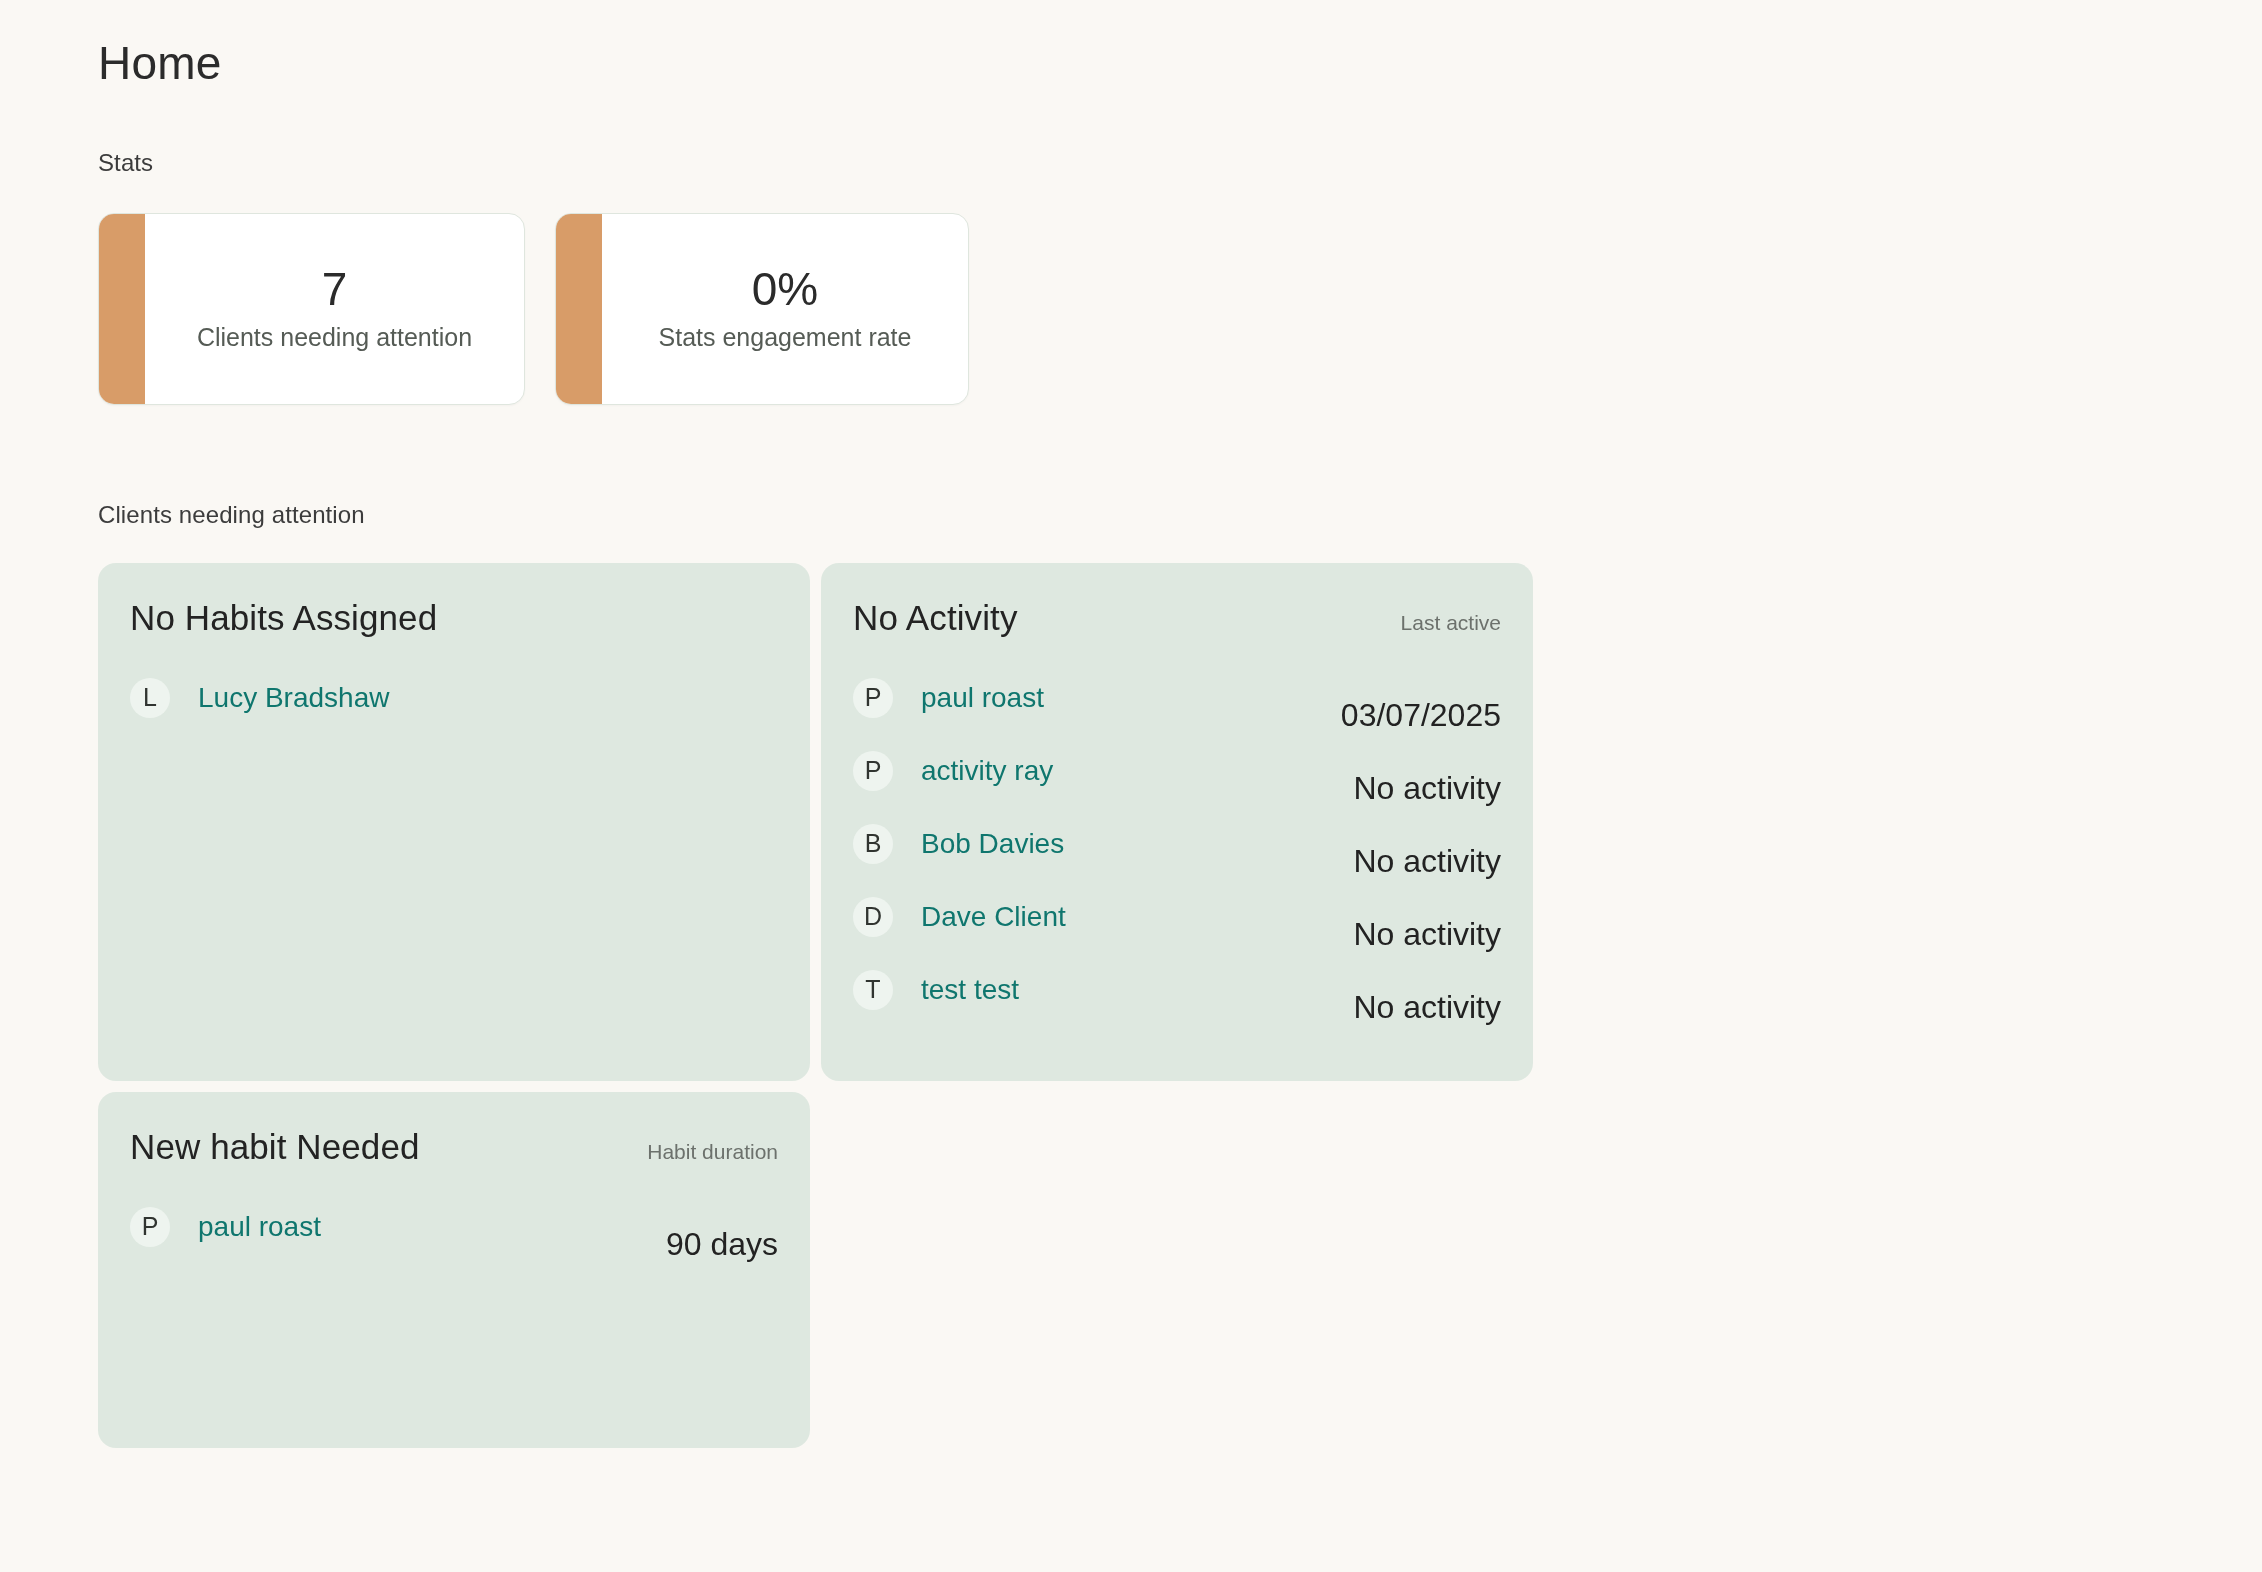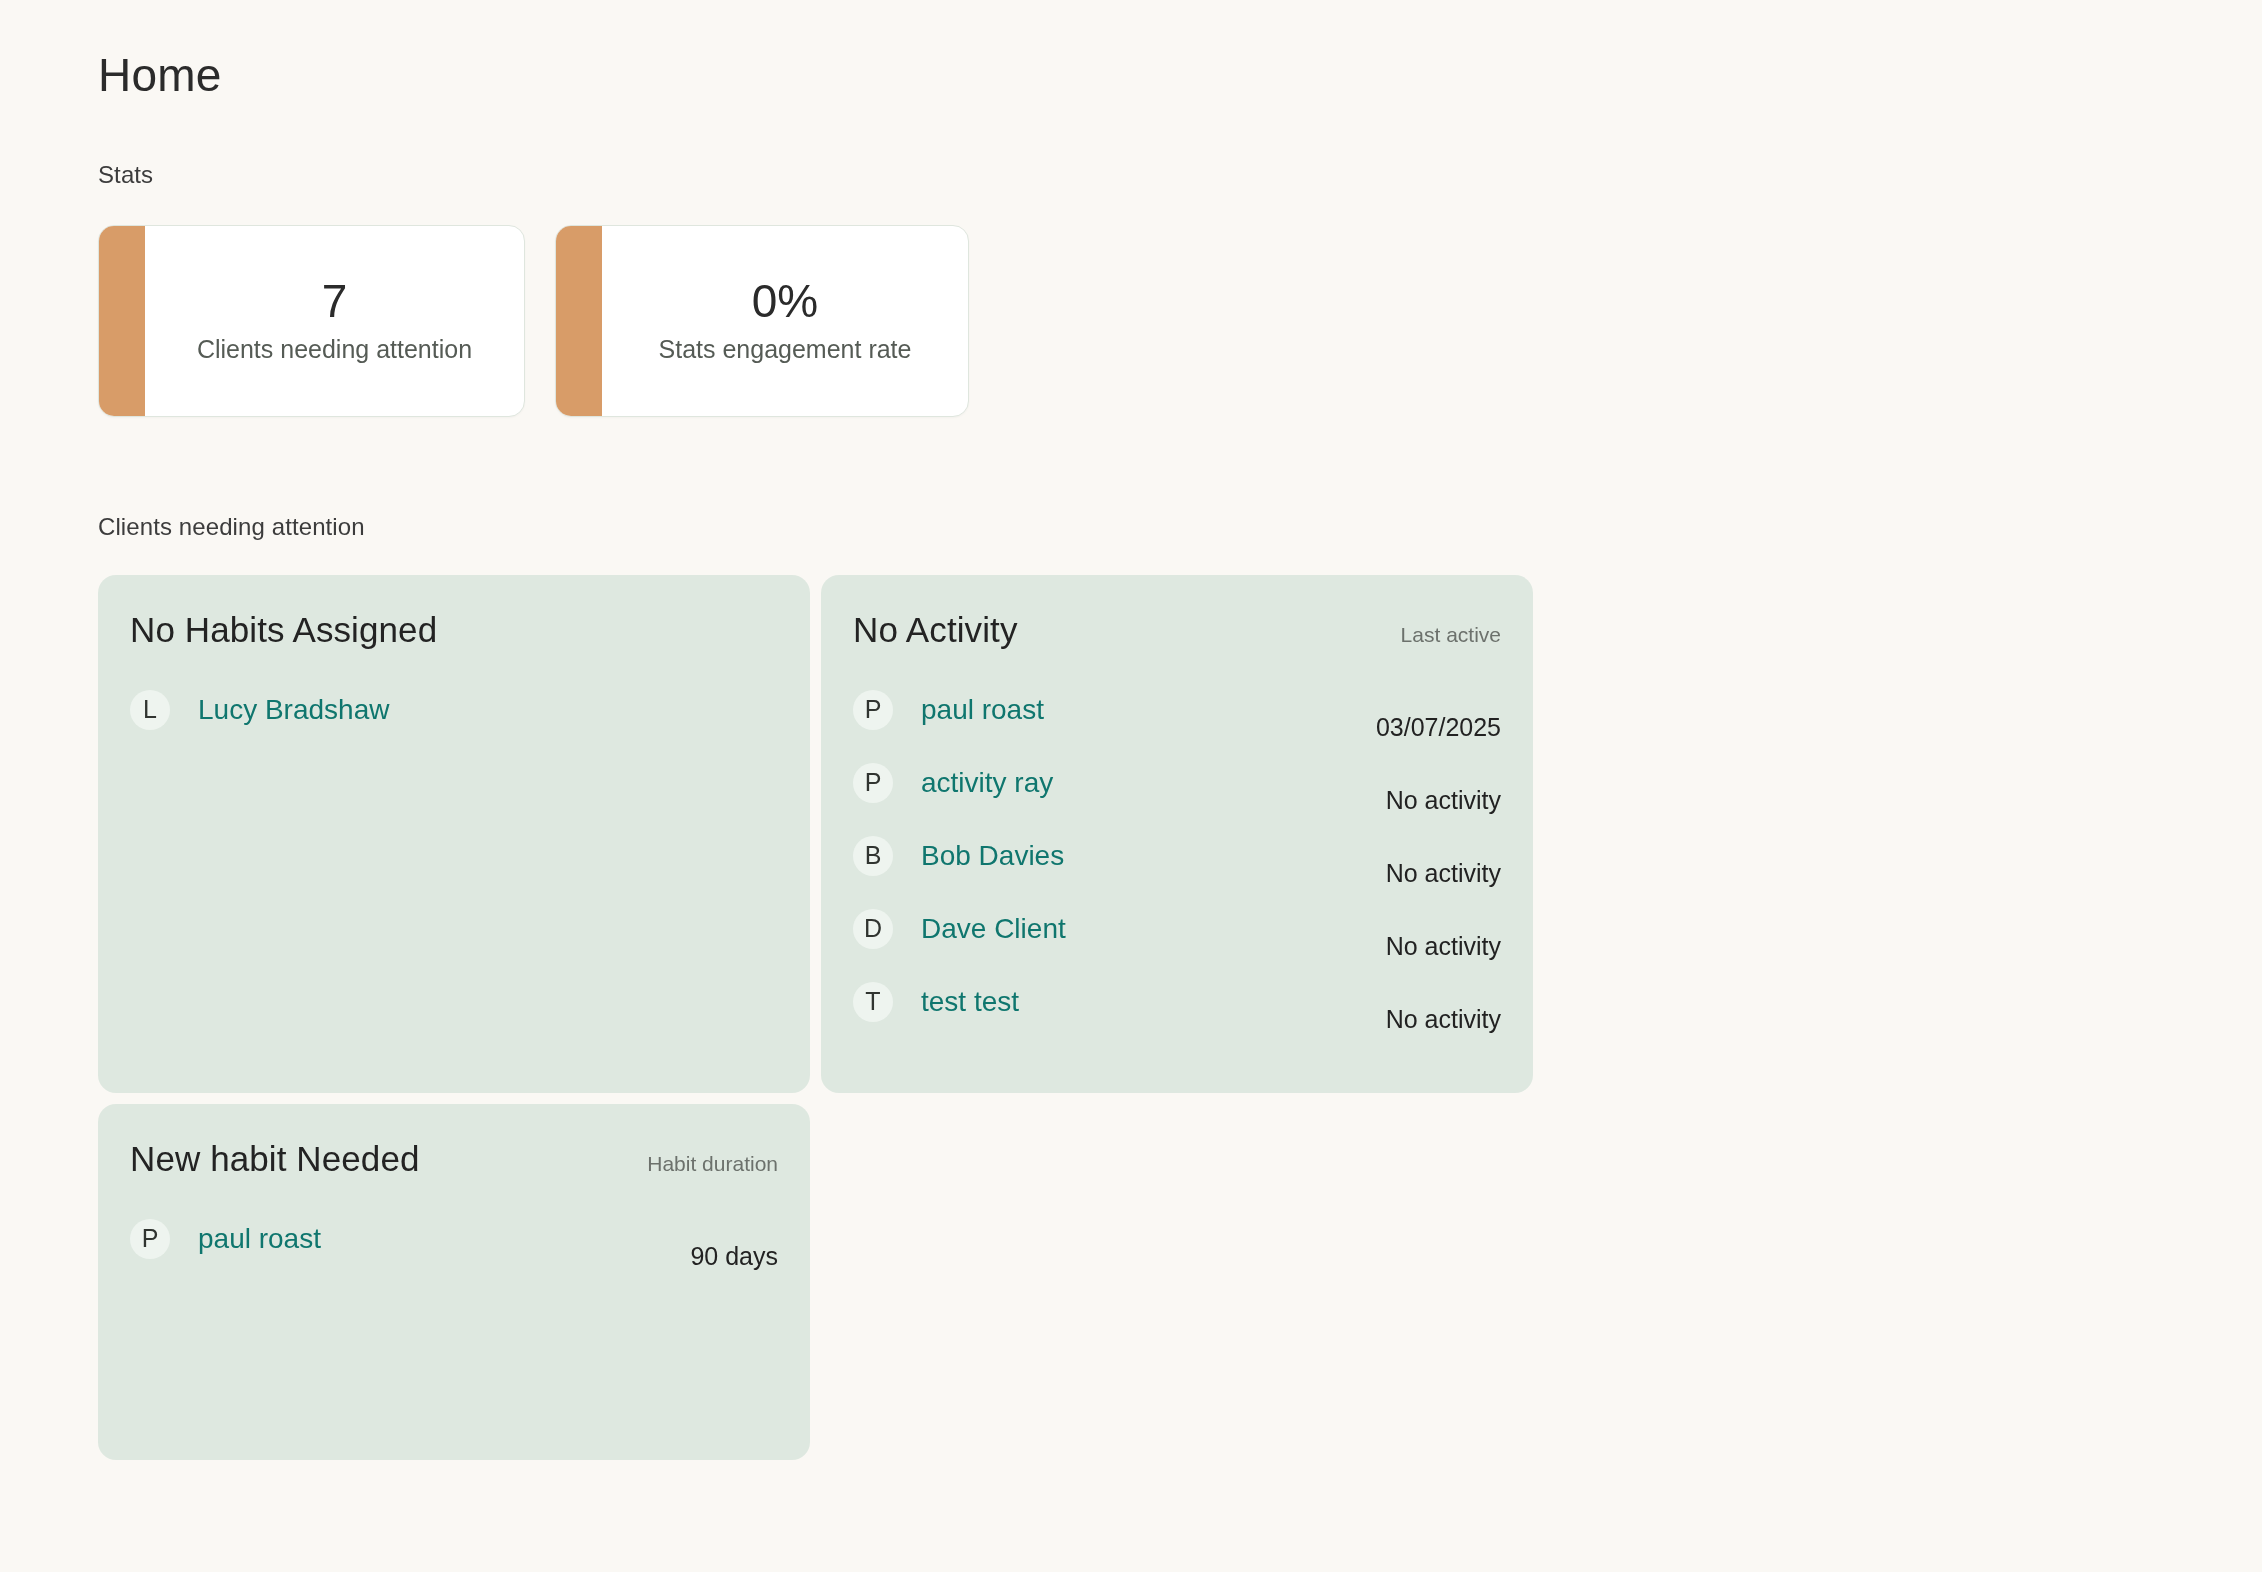--- a/index.html
+++ b/index.html
@@ -13,21 +13,21 @@
     font-family: "Liberation Sans", sans-serif;
     color: #2e2e2e;
     overflow: hidden;
   }
 
   .page {
     position: relative;
     width: 2262px;
     height: 1572px;
     box-sizing: border-box;
-    padding: 16px 0 0 98px;
+    padding: 4px 0 0 98px;
   }
 
   .page-title {
     margin: 0;
     padding-top: 32px;
     font-size: 46px;
     font-weight: 400;
     letter-spacing: 0.2px;
     color: #2b2b2b;
     line-height: 1.2;
@@ -156,21 +156,21 @@
   }
   .row-name {
     margin-left: 28px;
     font-size: 28px;
     color: #0f766e;
     font-weight: 400;
     white-space: nowrap;
   }
   .row-meta {
     margin-left: auto;
-    font-size: 25px;
+    font-size: 32px;
     color: #222222;
     font-weight: 400;
     white-space: nowrap;
     margin-top: 36px;
   }
 </style>
 </head>
 <body>
 
 <div class="page">

